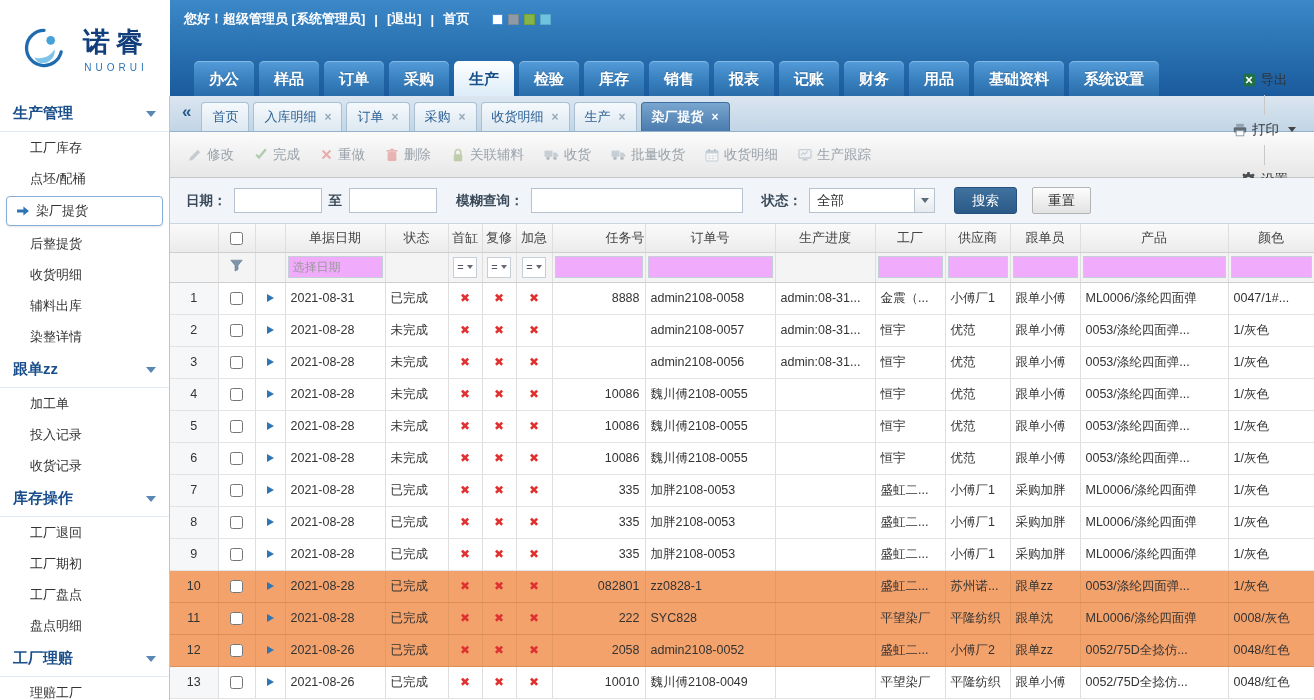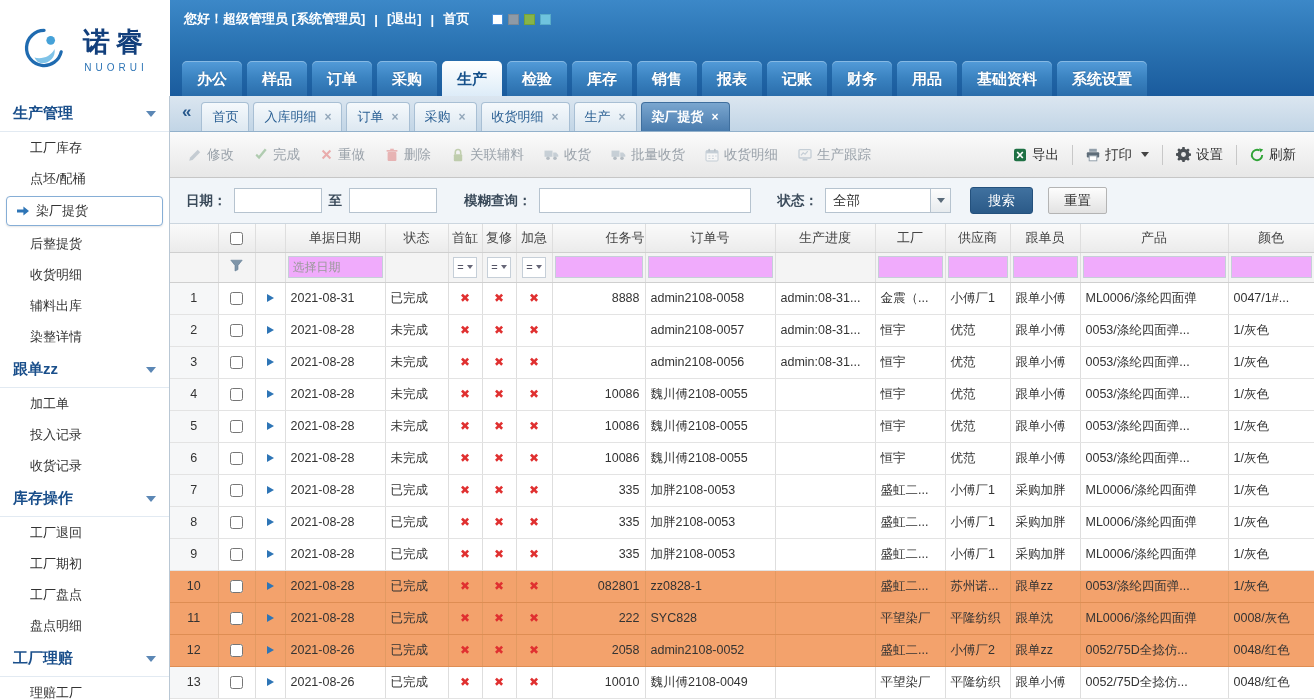--- a/index.html
+++ b/index.html
@@ -12,21 +12,21 @@
   .logo-box { width:170px; flex:0 0 170px; background:#fff; display:flex; align-items:center; justify-content:center; gap:16px; }
   .logo-text { display:flex; flex-direction:column; align-items:center; }
   .logo-cn { font-size:27px; font-weight:bold; color:#123f7c; letter-spacing:6px; }
   .logo-en { font-size:10px; color:#2e75b6; letter-spacing:4px; margin-top:2px; }
   .header-right { flex:1; min-width:0; background:linear-gradient(180deg,#3c88c8 0%,#2b74b3 45%,#1a5b9d 100%);
     display:flex; flex-direction:column; justify-content:space-between; }
   .greeting-row { display:flex; align-items:center; gap:9px; color:#fff; font-size:13px; font-weight:bold; padding:10px 12px 0 14px; }
   .g-link { cursor:pointer; }
   .swatches { display:inline-flex; gap:5px; margin-left:14px; }
   .swatch { width:11px; height:11px; display:inline-block; border:1px solid #666; cursor:pointer; }
-  .nav-row { display:flex; align-items:flex-end; padding-left:12px; gap:5px; }
+  .nav-row { display:flex; align-items:flex-end; padding-left:24px; gap:5px; }
   .nav-item { height:35px; line-height:35px; padding:0 15px; color:#fff; font-size:15px; font-weight:bold;
     background:linear-gradient(180deg,#539cd9 0%,#3a82c0 50%,#2a6dab 100%); border-radius:5px 5px 0 0;
     cursor:pointer; text-shadow:0 -1px 0 rgba(0,0,0,.18); box-shadow:inset 0 1px 0 rgba(255,255,255,.3); white-space:nowrap; }
   .nav-item.active { background:linear-gradient(180deg,#feffff 0%,#ddecf8 100%); color:#15508a; text-shadow:none; }
 
   
   .body-row { display:flex; flex:1; min-height:0; }
   .sidebar { width:170px; flex:0 0 170px; background:#fff; border-right:1px solid #b9c7d4; overflow:hidden; }
   .side-section-header { height:36px; display:flex; align-items:center; justify-content:space-between; padding:0 13px;
     color:#1a4f8b; font-weight:bold; font-size:15px; border-bottom:1px solid #e2eaf2; cursor:pointer; background:#fff; }
@@ -45,33 +45,33 @@
     background:linear-gradient(180deg,#f5f9fc,#dde8f1); border:1px solid #a8bfd4; border-bottom:none;
     border-radius:4px 4px 0 0; cursor:pointer; white-space:nowrap; }
   .tab-close { font-size:12px; font-weight:bold; color:#93a7ba; cursor:pointer; }
   .tab.active { background:linear-gradient(180deg,#7aa6cf,#497bad); border-color:#3f6f9e; color:#fff; font-weight:bold; }
   .tab.active .tab-close { color:#fff; }
 
   
   .toolbar { height:46px; flex:0 0 46px; background:linear-gradient(180deg,#fbfbfb,#e7e7e7); border-bottom:1px solid #c6c6c6;
     display:flex; align-items:center; padding:8px 8px; }
   .tb-left, .tb-right { display:flex; align-items:center; }
-  .tb-right { margin-left:auto; }
+  .tb-right { margin-left:auto;flex-direction:column; }
   .tbtn { display:flex; align-items:center; gap:5px; padding:6px 10px; font-size:13.5px; color:#333; border-radius:3px; cursor:pointer; white-space:nowrap; }
   .tbtn.disabled { color:#9aa2aa; cursor:default; }
   .tbtn.disabled .ticon { opacity:.45; }
   .icon-wrap { display:inline-flex; align-items:center; }
   .tb-sep { width:1px; height:20px; background:#c8c8c8; margin:0 3px; }
   .tb-caret { width:0; height:0; border-left:4px solid transparent; border-right:4px solid transparent; border-top:5px solid #444; margin-left:4px; }
 
   
   .searchbar { height:46px; flex:0 0 46px; background:#f1f5f9; border-bottom:1px solid #ccd6df;
     display:flex; align-items:center; padding:0 16px; gap:7px; font-size:13.5px; }
   .sb-label { font-weight:bold; color:#3a4a5a; white-space:nowrap; }
-  .sb-gap { margin-left:20px; }
+  .sb-gap { margin-left:12px; }
   .sb-input { width:88px; height:25px; border:1px solid #b6c3cf; background:#fff; padding:0 6px; font-size:12.5px; font-family:inherit; }
   .fuzzy { width:212px; }
   .sb-select { width:126px; height:25px; background:#fff; border:1px solid #b6c3cf; display:inline-flex; align-items:center;
     justify-content:space-between; padding-left:7px; cursor:pointer; }
   .sel-btn { width:20px; height:100%; border-left:1px solid #b6c3cf; background:linear-gradient(#fdfdfd,#e7ebee);
     display:flex; align-items:center; justify-content:center; }
   .tri-down { width:0; height:0; border-left:4px solid transparent; border-right:4px solid transparent; border-top:5px solid #5a6b7a; }
   .btn-search { margin-left:12px; height:27px; padding:0 17px; background:linear-gradient(180deg,#40719f,#2b5a88);
     color:#fff; border:1px solid #24517d; border-radius:3px; font-size:13.5px; font-family:inherit; cursor:pointer; }
   .btn-reset { margin-left:8px; height:27px; padding:0 15px; background:linear-gradient(180deg,#fdfdfd,#e2e2e2);

